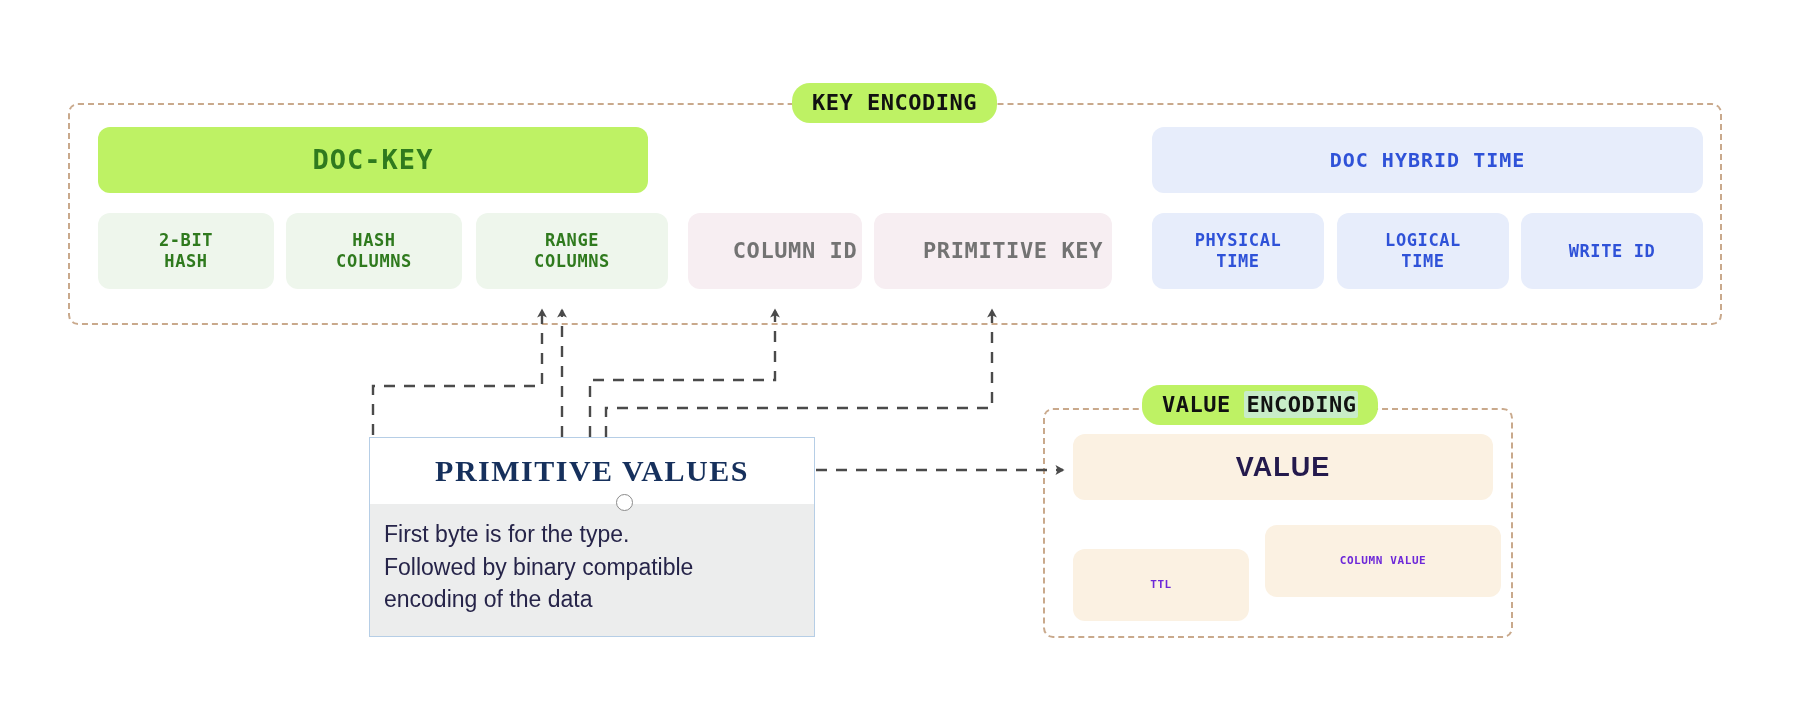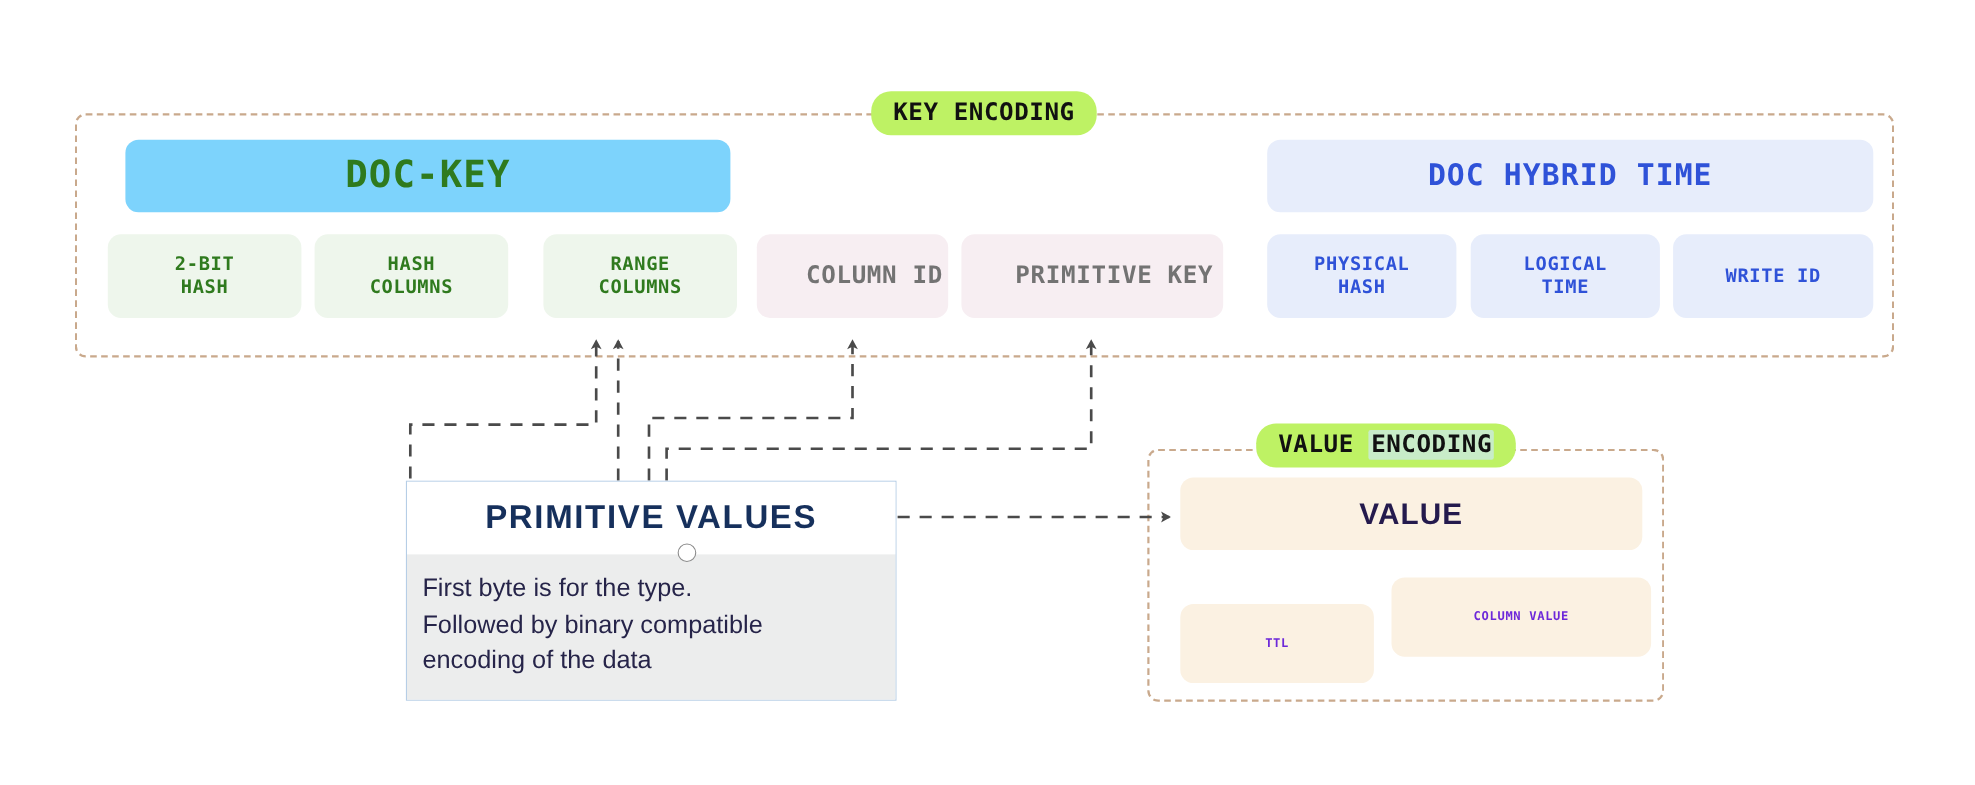--- a/index.html
+++ b/index.html
@@ -43,42 +43,42 @@
     display:flex;align-items:center;justify-content:center;
     text-align:center;
     box-sizing:border-box;
     font-family:"DejaVu Sans Mono",monospace;
     font-weight:bold;
     line-height:1.22;
     white-space:pre-line;
     z-index:3;
   }
   
-  .g-head{background:#7dd3fc;color:#2f7a1e;font-size:34px;letter-spacing:1px;margin-left:16px;}
+  .g-head{background:#bef264;color:#2f7a1e;font-size:27px;letter-spacing:1px;}
   .g-sub {background:#eef6ec;color:#2f7a1e;font-size:17px;letter-spacing:0.6px;}
   
   .p-head{background:#f7eef2;color:#a8437a;font-size:27px;letter-spacing:1px;
           font-family:"Liberation Sans",sans-serif;font-weight:bold;}
   .p-sub {background:#f7eef2;color:#737373;font-size:22px;letter-spacing:0.6px;padding-left:40px;}
   
-  .b-head{background:#e7edfb;color:#2f52d8;font-size:27px;letter-spacing:1px;}
+  .b-head{background:#e7edfb;color:#2f52d8;font-size:20px;letter-spacing:1px;}
   .b-sub {background:#e7edfb;color:#2f52d8;font-size:17px;letter-spacing:0.6px;}
   
   .c-head{background:#fbf1e2;color:#241a4d;font-size:27px;letter-spacing:1px;
           font-family:"Liberation Sans",sans-serif;font-weight:bold;}
   .c-sub {background:#fbf1e2;color:#6d28d9;font-size:11px;letter-spacing:0.6px;}
 
   
   .r-dockey   {left:98px; top:127px; width:550px; height:66px;}
   .r-subkeys  {left:688px;top:127px; width:424px; height:66px;}
   .r-dht      {left:1152px;top:127px;width:551px; height:66px;}
 
   .r-hash16   {left:98px; top:213px; width:176px; height:76px;}
   .r-hashcol  {left:286px;top:213px; width:176px; height:76px;}
-  .r-rangecol {left:494px;top:213px; width:176px; height:76px;}
+  .r-rangecol {left:476px;top:213px; width:192px; height:76px;}
 
   .r-colid    {left:688px;top:213px; width:174px; height:76px;}
   .r-intkey   {left:874px;top:213px; width:238px; height:76px;}
 
   .r-phys     {left:1152px;top:213px;width:172px; height:76px;}
   .r-logic    {left:1337px;top:213px;width:172px; height:76px;}
   .r-wid      {left:1521px;top:213px;width:182px; height:76px;}
 
   
   .r-value    {left:1073px;top:434px; width:420px; height:66px;}
@@ -88,21 +88,21 @@
   
   .pv-node{
     position:absolute;left:369px;top:437px;width:446px;height:200px;
     background:#ffffff;
     border:1.5px solid #b6cee6;
     box-sizing:border-box;
     z-index:4;
   }
   .pv-title{
     height:66px;display:flex;align-items:center;justify-content:center;
-    font-family:Liberation Sans, sans-serif;font-weight:bold;
+    font-family:Liberation Serif, serif;font-weight:bold;
     font-size:30px;letter-spacing:1.5px;color:#16305c;
     background:#ffffff;
   }
   .pv-body{
     background:#eceded;
     height:132px;
     padding:14px 14px 12px 14px;
     box-sizing:border-box;
     font-family:"Liberation Sans",sans-serif;
     font-weight:normal;
@@ -151,21 +151,21 @@
   <div class="chip g-sub r-hashcol">HASH
 COLUMNS</div>
   <div class="chip g-sub r-rangecol">RANGE
 COLUMNS</div>
 
   <div class="chip p-sub r-colid">COLUMN ID</div>
   <div class="chip p-sub r-intkey">PRIMITIVE KEY</div>
 
   <div class="chip b-head r-dht">DOC HYBRID TIME</div>
   <div class="chip b-sub r-phys">PHYSICAL
-HASH</div>
+TIME</div>
   <div class="chip b-sub r-logic">LOGICAL
 TIME</div>
   <div class="chip b-sub r-wid">WRITE ID</div>
 
   <div class="group valenc"></div>
 
   <div class="group-label valenc"><span>VALUE</span>&nbsp;<span class="hl-green">ENCODING</span></div>
 
   <div class="chip c-head r-value">VALUE</div>
   <div class="chip c-sub r-ttl">TTL</div>

